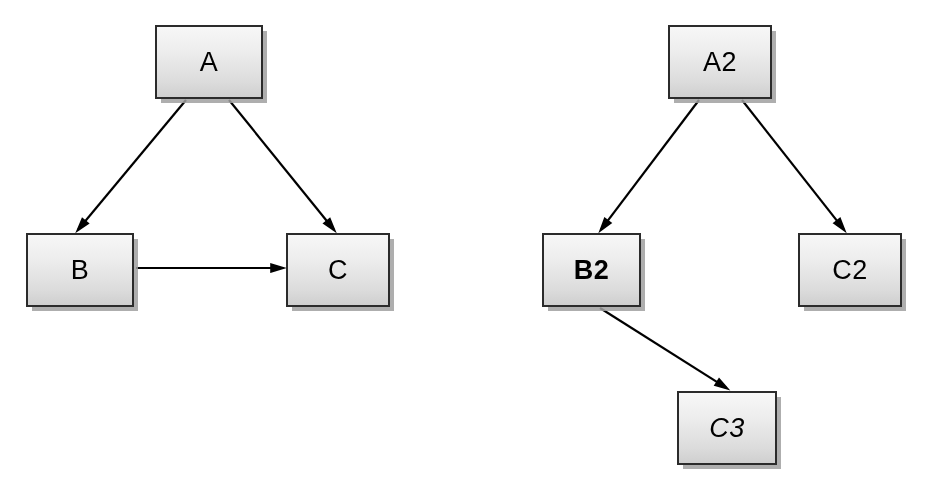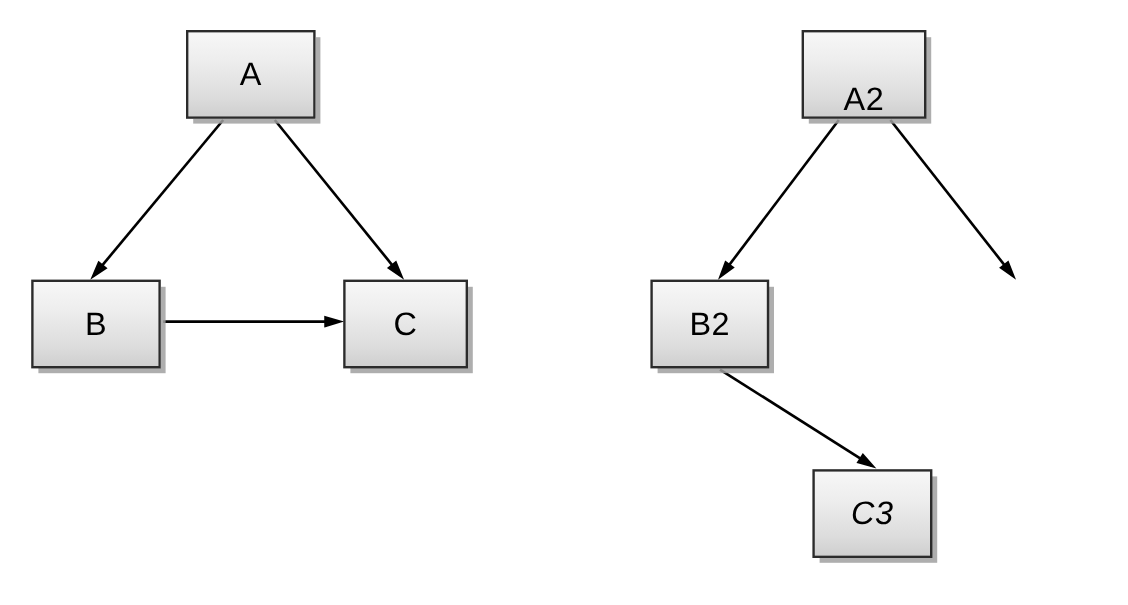--- a/index.html
+++ b/index.html
@@ -77,22 +77,25 @@
     </svg>
 <div class="node" style="left: 155px; top: 25px; width: 108px; height: 74px; border-color: rgb(43, 43, 43); background: linear-gradient(rgb(247, 247, 247) 0%, rgb(237, 237, 237) 35%, rgb(220, 220, 220) 78%, rgb(207, 207, 207) 100%);">
       <span class="node-label" style="color: rgb(0, 0, 0);">A</span>
     </div>
     <div class="node" style="left: 26px; top: 233px; width: 108px; height: 74px; border-color: rgb(43, 43, 43); background: linear-gradient(rgb(247, 247, 247) 0%, rgb(237, 237, 237) 35%, rgb(220, 220, 220) 78%, rgb(207, 207, 207) 100%);">
       <span class="node-label" style="color: rgb(0, 0, 0);">B</span>
     </div>
     <div class="node" style="left: 286px; top: 233px; width: 104px; height: 74px; border-color: rgb(43, 43, 43); background: linear-gradient(rgb(247, 247, 247) 0%, rgb(237, 237, 237) 35%, rgb(220, 220, 220) 78%, rgb(207, 207, 207) 100%);">
       <span class="node-label" style="color: rgb(0, 0, 0);">C</span>
     </div>
-    <div class="node" style="left: 668px; top: 25px; width: 104px; height: 74px; border-color: rgb(43, 43, 43); background: linear-gradient(rgb(247, 247, 247) 0%, rgb(237, 237, 237) 35%, rgb(220, 220, 220) 78%, rgb(207, 207, 207) 100%); align-items: flex-end;">
+    <div class="node" style="left: 668px; top: 25px; width: 104px; height: 74px; border-color: rgb(43, 43, 43); background: linear-gradient(rgb(247, 247, 247) 0%, rgb(237, 237, 237) 35%, rgb(220, 220, 220) 78%, rgb(207, 207, 207) 100%);">
       <span class="node-label" style="color: rgb(0, 0, 0);">A2</span>
     </div>
-    <div class="node" style="left: 542px; top: 233px; width: 99px; height: 74px; border-color: rgb(43, 43, 43); background: linear-gradient(rgb(247, 247, 247) 0%, rgb(237, 237, 237) 35%, rgb(220, 220, 220) 78%, rgb(207, 207, 207) 100%);">
+    <div class="node" style="left: 542px; top: 233px; width: 99px; height: 74px; border-color: rgb(43, 43, 43); background: linear-gradient(rgb(247, 247, 247) 0%, rgb(237, 237, 237) 35%, rgb(220, 220, 220) 78%, rgb(207, 207, 207) 100%); font-weight: bold;">
       <span class="node-label" style="color: rgb(0, 0, 0);">B2</span>
+    </div>
+    <div class="node" style="left: 798px; top: 233px; width: 104px; height: 74px; border-color: rgb(43, 43, 43); background: linear-gradient(rgb(247, 247, 247) 0%, rgb(237, 237, 237) 35%, rgb(220, 220, 220) 78%, rgb(207, 207, 207) 100%);">
+      <span class="node-label" style="color: rgb(0, 0, 0);">C2</span>
     </div>
     <div class="node" style="left: 677px; top: 391px; width: 100px; height: 74px; border-color: rgb(43, 43, 43); background: linear-gradient(rgb(247, 247, 247) 0%, rgb(237, 237, 237) 35%, rgb(220, 220, 220) 78%, rgb(207, 207, 207) 100%);">
       <span class="node-label" style="color: rgb(0, 0, 0); font-style: italic;">C3</span>
     </div>
   </div>
 
 </body></html>

